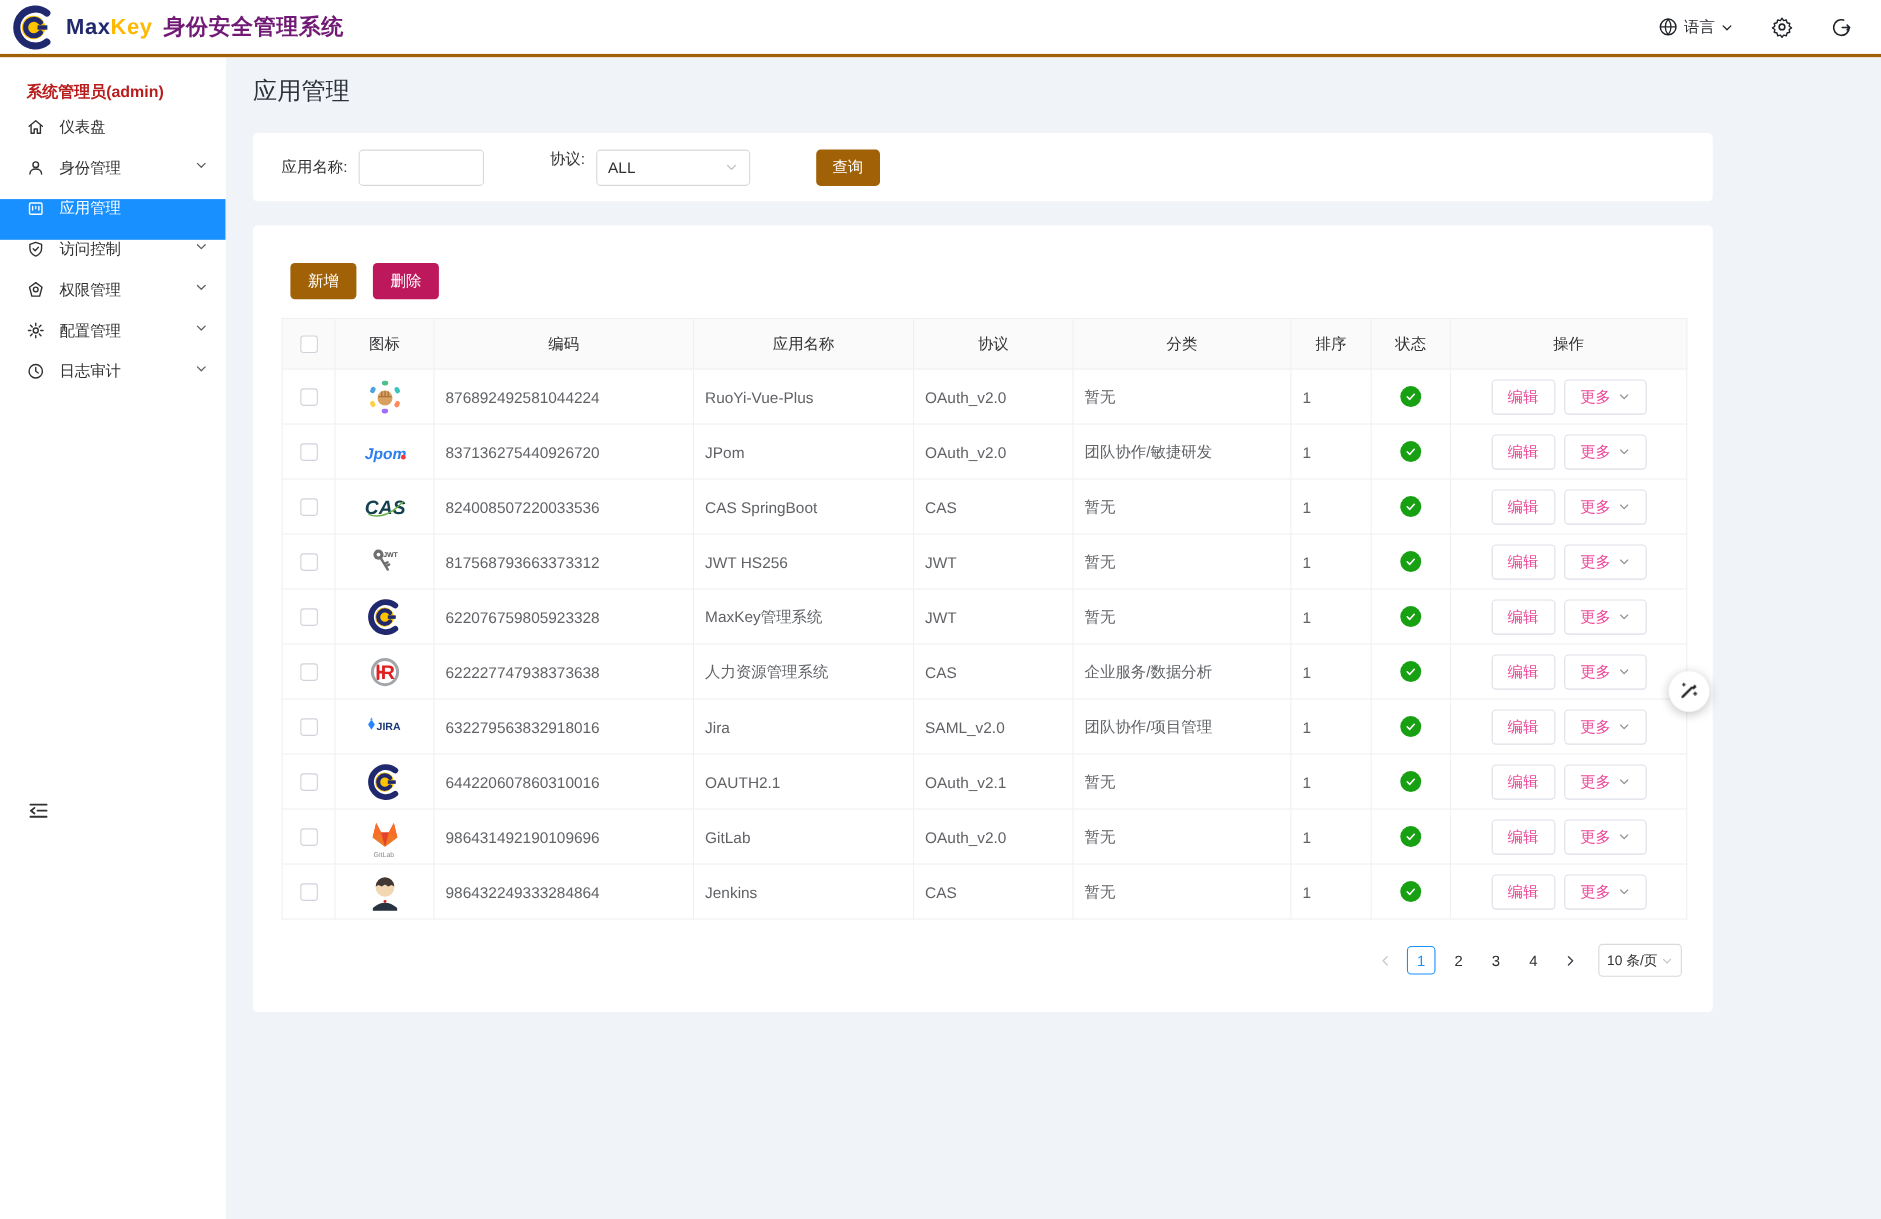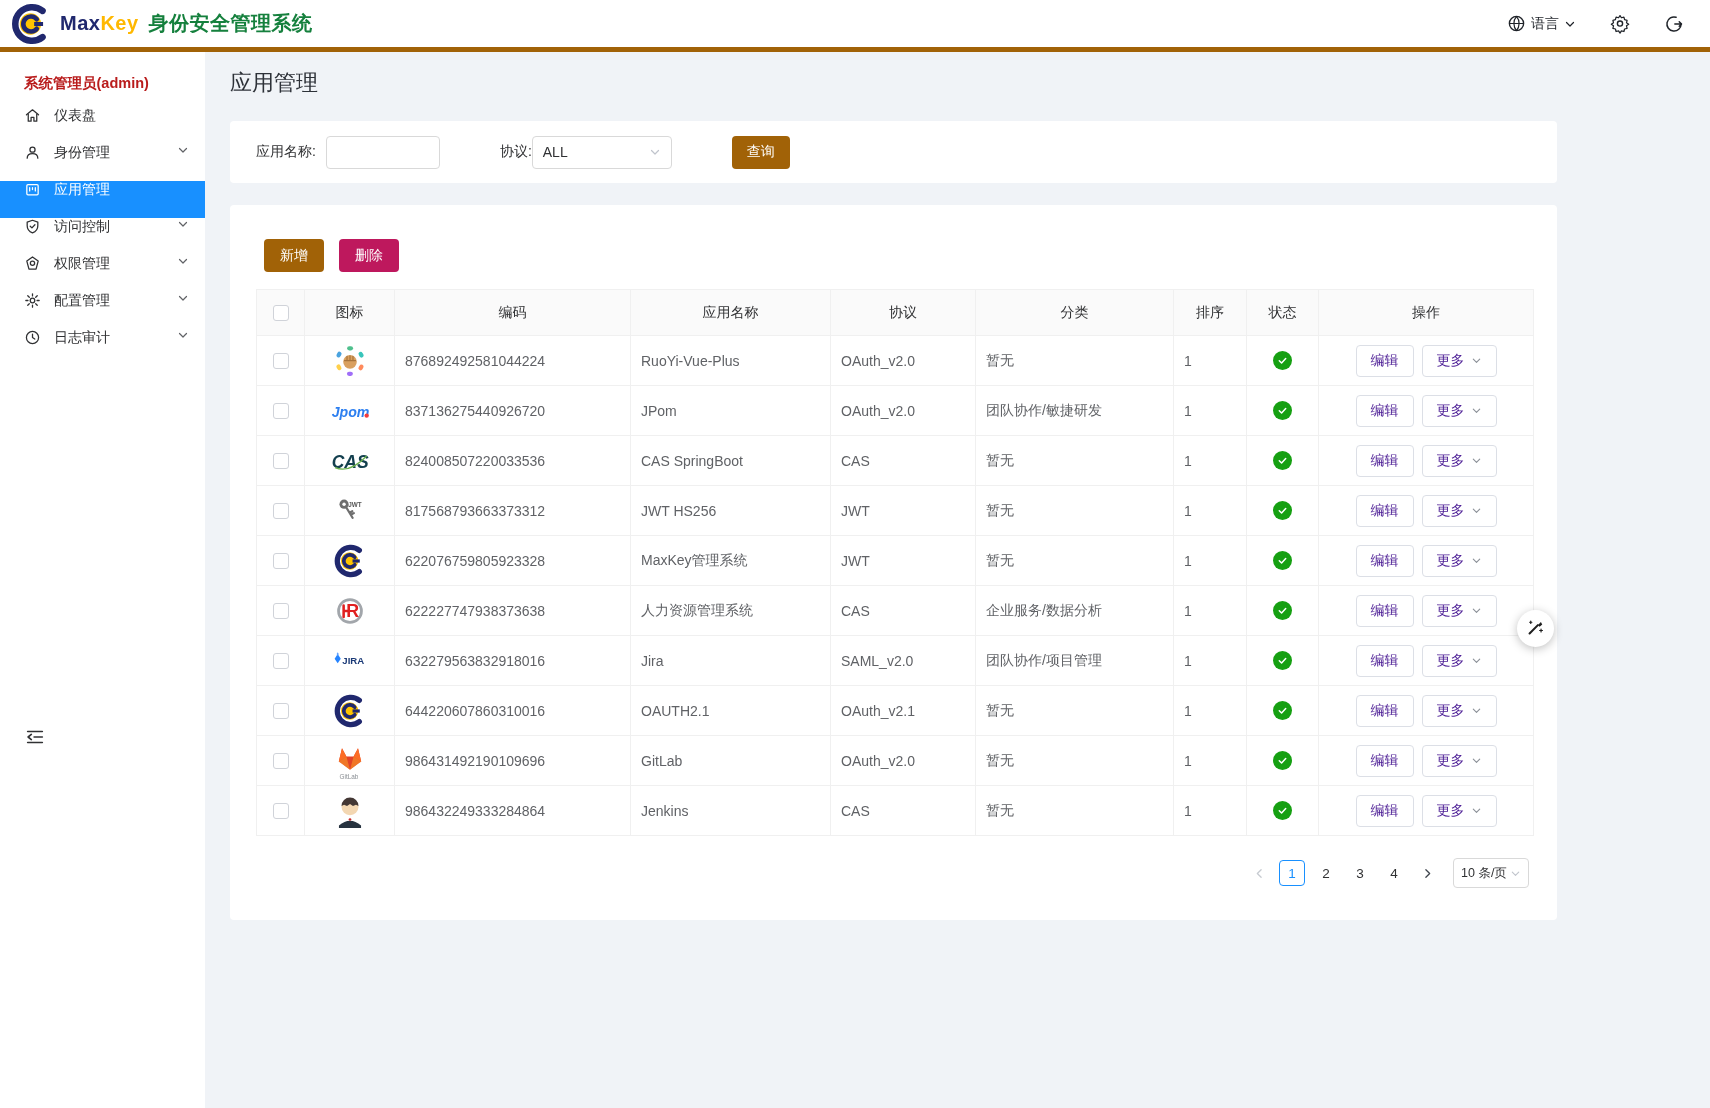--- a/index.html
+++ b/index.html
@@ -1,27 +1,27 @@
 <!DOCTYPE html>
 <html><head>
 <meta charset="utf-8">
 <style>
   * { margin:0; padding:0; box-sizing:border-box; }
   html,body { width:1710px; height:1108px; overflow:hidden; }
   body { font-family:"Liberation Sans","DejaVu Sans",sans-serif; background:#f0f3f7; color:#303133; font-size:14px; }
 
   
   .app-header { position:fixed; top:0; left:0; width:1710px; height:52px; background:#fff;
-    border-bottom:5px solid #a16207; display:flex; align-items:center; justify-content:space-between; z-index:20; }
+    border-bottom:3px solid #a16207; display:flex; align-items:center; justify-content:space-between; z-index:20; }
   .brand { display:flex; align-items:center; gap:8px; padding-left:10px; }
   .brand-logo { width:42px; height:42px; }
   .brand-text { font-size:20px; font-weight:bold; letter-spacing:.5px; display:flex; align-items:baseline; }
   .brand-max { color:#20286e; }
   .brand-key { color:#ffb800; }
-  .brand-title { color:#15803d; margin-left:10px; font-weight:bold;font-family:Liberation Mono, monospace; }
+  .brand-title { color:#701a75; margin-left:10px; font-weight:bold;font-family:Liberation Mono, monospace; }
   .header-right { display:flex; align-items:center; gap:34px; padding-right:26px; color:#1f2329; }
   .lang-switch { display:flex; align-items:center; gap:5px; cursor:pointer; }
   .hdr-icon { width:20px; height:20px; display:inline-flex; align-items:center; justify-content:center; color:#1f2329; }
 
   
   .sidebar { position:fixed; top:52px; left:0; bottom:0; width:205px; background:#fff; z-index:10; }
   .side-user { font-weight:bold; font-size:14.5px; color:#b91c1c; padding:22px 0 14px 24px; }
   .side-item { height:37px; display:flex; align-items:flex-start; padding:0 16px 0 24px; color:#303133; cursor:pointer; }
   .side-item .nav-ic { width:17px; height:17px; margin-right:13px; display:inline-flex; align-items:center; color:#303133; }
   .side-item .lbl { flex:1; }
@@ -35,21 +35,21 @@
   .breadcrumb { display:flex; gap:10px; font-size:14px; }
   .breadcrumb .bc-home { color:#9aa5b1; cursor:pointer; }
   .breadcrumb .bc-sep { color:#c0c4cc; }
   .breadcrumb .bc-cur { color:#303133; }
   .page-title { font-size:22px; font-weight:500; color:#2d3138; margin-top:26px; }
 
   .card { background:#fff; border-radius:4px; width:1327px; }
   .filter-card { margin-top:23px; height:62px; display:flex; align-items:center; padding-left:26px; gap:10px; }
   .filter-label { color:#303133; }
   .filter-input { width:114px; height:33px; border:1px solid #d9d9d9; border-radius:4px; background:#fff; padding:0 8px; font-size:14px; outline:none; }
-  .filter-group2 { margin-left:50px; display:flex; align-items:center; }
+  .filter-group2 { margin-left:50px; display:flex; align-items:flex-start; gap:10px; }
   .select-box { width:140px; height:33px; border:1px solid #d9d9d9; border-radius:4px; display:flex; align-items:center; justify-content:space-between; padding:0 10px; color:#303133; cursor:pointer; background:#fff; }
   .select-box .chev { color:#c0c4cc; display:inline-flex; }
   .btn { border:none; border-radius:4px; font-size:14px; cursor:pointer; font-family:inherit; }
   .btn-primary { background:#a16207; color:#fff; }
   .btn-danger { background:#be185d; color:#fff; }
   .search-btn { width:58px; height:33px; margin-left:50px; }
 
   .table-card { margin-top:22px; padding:34px 26px 19px 26px; min-height:715px; }
   .toolbar { display:flex; gap:15px; padding-left:8px; }
   .toolbar .btn { width:60px; height:33px; }
@@ -57,21 +57,21 @@
   table.data-table { border-collapse:collapse; width:1277px; margin-top:17px; table-layout:fixed; }
   .data-table th { background:#fafafa; font-weight:normal; color:#303133; height:46px; text-align:center; border:1px solid #f0f0f0; font-size:14px; }
   .data-table td { height:50px; border:1px solid #f0f0f0; color:#606266; font-size:14px; padding:0 10px; background:#fff; }
   .col-check { width:48px; } .col-icon { width:90px; } .col-code { width:236px; } .col-name { width:200px; }
   .col-proto { width:145px; } .col-cat { width:198px; } .col-sort { width:73px; } .col-status { width:72px; } .col-ops { width:215px; }
   td.center, th.center { text-align:center; }
   .checkbox { width:16px; height:16px; border:1px solid #d0d3d9; border-radius:3px; background:#fff; display:inline-block; vertical-align:middle; cursor:pointer; }
   .app-logo { display:inline-flex; align-items:center; justify-content:center; width:40px; height:42px; vertical-align:middle; }
   .status-dot { width:19px; height:19px; border-radius:50%; background:#16a012; display:inline-flex; align-items:center; justify-content:center; }
   .ops-wrap { display:flex; gap:8px; justify-content:center; }
-  .btn-plain { background:#fff; border:1px solid #dcdfe6; border-radius:4px; color:#4c1d95; height:32px; padding:0 14px; font-size:14px; cursor:pointer; display:inline-flex; align-items:center; gap:6px; font-family:inherit; }
+  .btn-plain { background:#fff; border:1px solid #dcdfe6; border-radius:4px; color:#ec4899; height:32px; padding:0 14px; font-size:14px; cursor:pointer; display:inline-flex; align-items:center; gap:6px; font-family:inherit; }
   .btn-plain .chev { color:#8b9097; display:inline-flex; }
 
   
   .pagination { display:flex; justify-content:flex-end; align-items:center; gap:8px; margin-top:22px; padding-right:2px; }
   .pg-arrow { width:24px; height:28px; display:inline-flex; align-items:center; justify-content:center; cursor:pointer; font-size:16px; }
   .pg-prev { color:#c7cbd1; }
   .pg-next { color:#40464e; }
   .pg-num { min-width:26px; height:26px; display:inline-flex; align-items:center; justify-content:center; border-radius:4px; color:#303133; cursor:pointer; font-size:13.5px; padding:0 4px; }
   .pg-num.active { border:1px solid #1890ff; color:#1890ff; }
   .pg-size { width:76px; height:30px; border:1px solid #d9d9d9; border-radius:4px; display:flex; align-items:center; justify-content:space-between; padding:0 7px; font-size:12.5px; color:#303133; cursor:pointer; margin-left:6px; background:#fff; }

